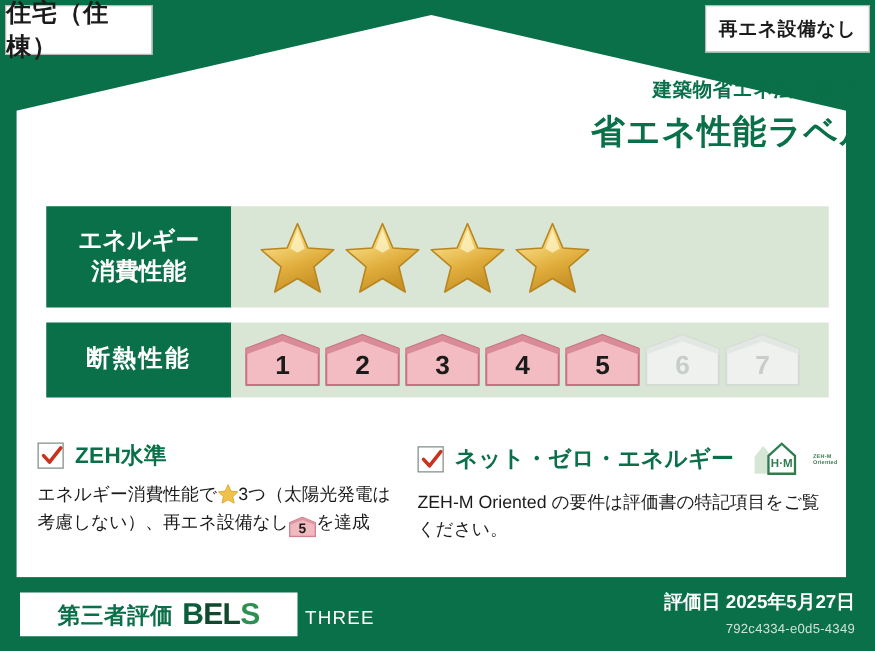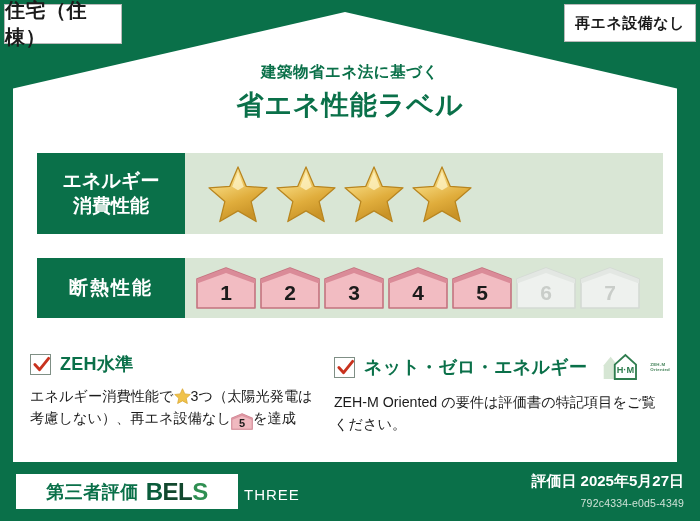--- a/index.html
+++ b/index.html
@@ -42,21 +42,21 @@
   .tag-right {
     right: 4px;
     width: 132px; height: 38px;
     font-size: 15px;
   }
 
   
   .title-block {
     position: absolute;
     left: 0; right: 0; top: 62px;
-    text-align: center;
+    text-align: right;
     color: #0a7049;
   }
   .title-sub {
     font-size: 15.5px;
     font-weight: bold;
     letter-spacing: 0.5px;
     margin-bottom: 4px;
   }
   .title-main {
     font-size: 27px;
@@ -64,21 +64,21 @@
     letter-spacing: 1px;
   }
 
   
   .perf-row {
     position: absolute;
     left: 37px;
     display: flex;
     align-items: stretch;
   }
-  .row-energy { top: 153px; width: 626px; height: 81px; }
+  .row-energy { top: 165px; width: 626px; height: 81px; }
   .row-insul  { top: 258px; width: 626px; height: 60px; }
 
   .row-label {
     background: #0a7049;
     color: #ffffff;
     font-weight: bold;
     display: flex; flex-direction: column;
     align-items: center; justify-content: center;
     line-height: 1.28;
     flex: 0 0 148px;

